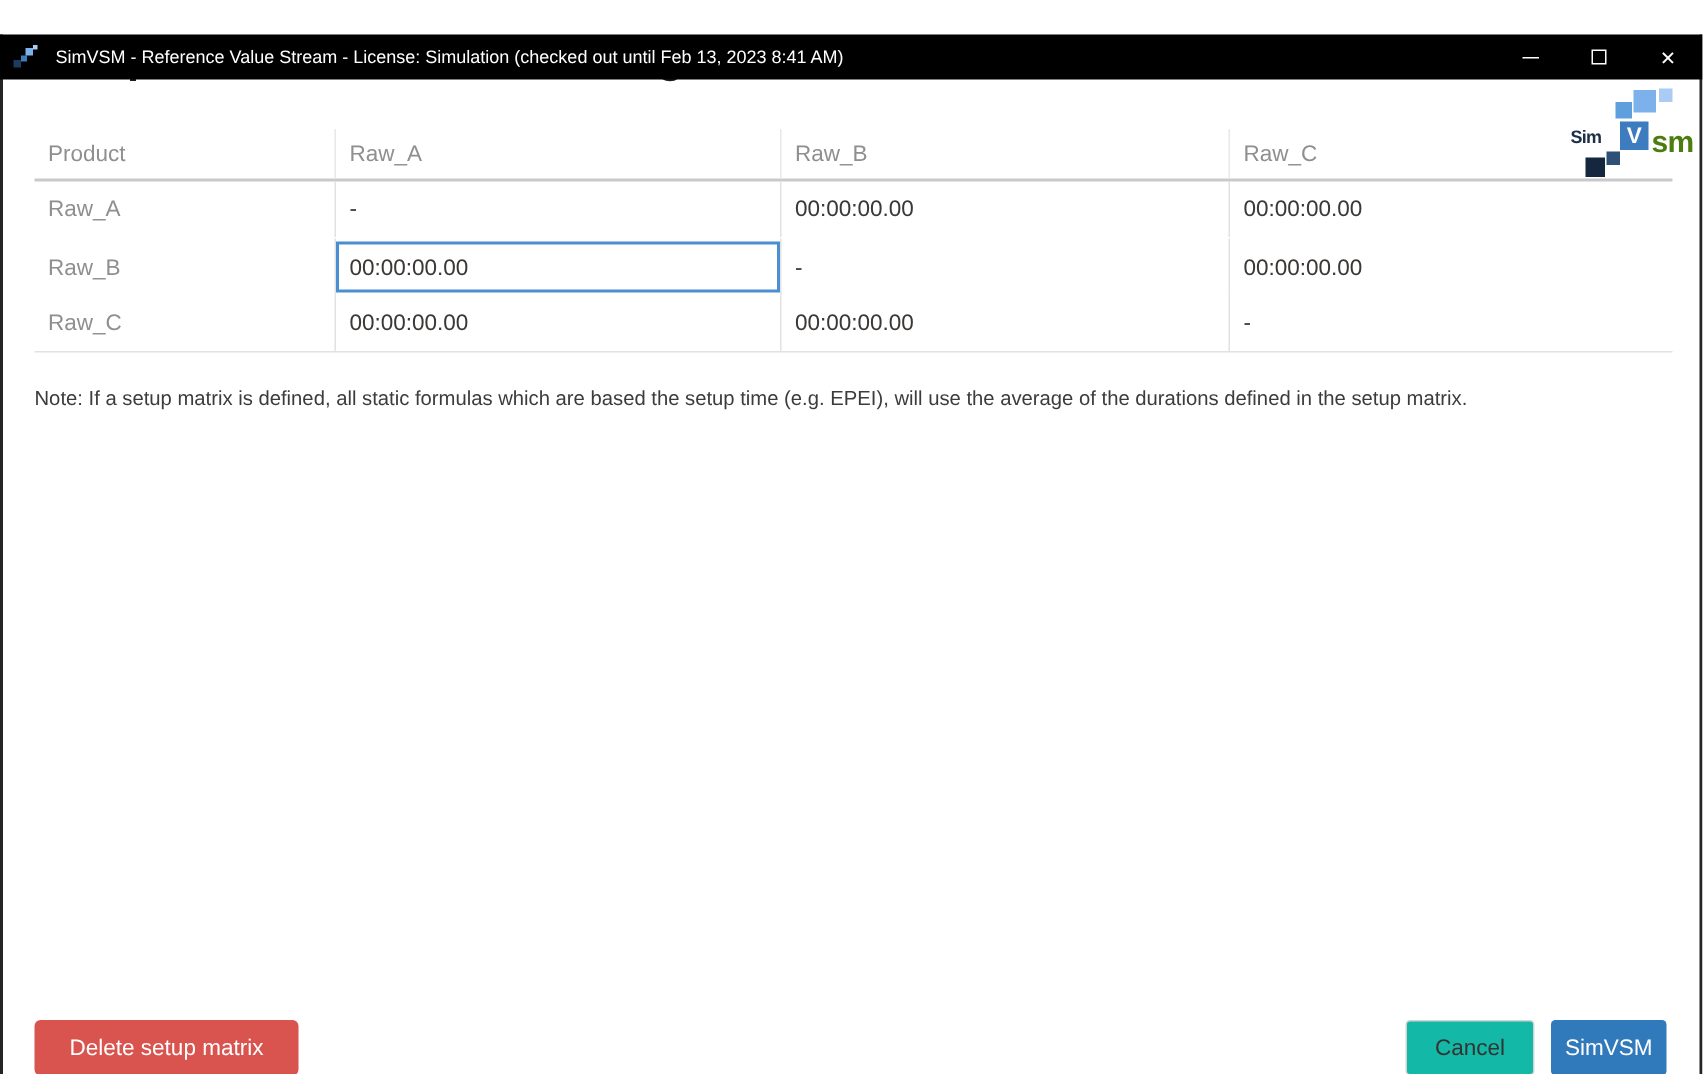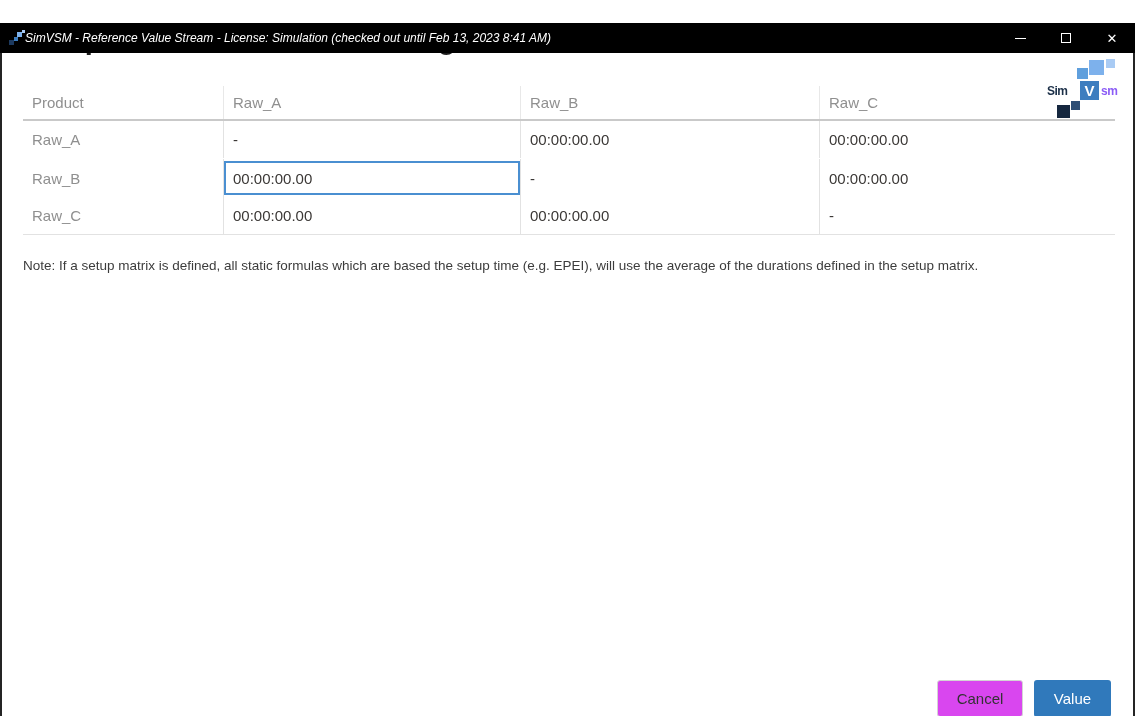--- a/index.html
+++ b/index.html
@@ -20,21 +20,21 @@
   .titlebar {
     position:absolute; top:0; left:-2px; width:1135px; height:30px;
     background:#000000; display:flex; align-items:center;
   }
   .titlebar-icon { position:relative; width:16px; height:16px; margin-left:9px; }
   .titlebar-icon span { position:absolute; display:block; }
   .ti-sq1 { width:5px; height:5px; left:0;  top:10px; background:#1d3least; background:#1d3a5f; }
   .ti-sq2 { width:4px; height:4px; left:5px; top:7px;  background:#3d7dbf; }
   .ti-sq3 { width:5px; height:5px; left:8px; top:2px;  background:#7db1ec; }
   .ti-sq4 { width:3px; height:3px; left:13px; top:0;   background:#a9cbf4; }
-  .titlebar-text { color:#ffffff; font-size:12px; white-space:nowrap;font-style:italic; }
+  .titlebar-text { color:#ffffff; font-size:12px; margin-left:12px; white-space:nowrap; }
   .win-controls { position:absolute; right:0; top:0; height:30px; display:flex; }
   .win-btn { width:46px; height:30px; display:flex; align-items:center; justify-content:center; color:#ffffff; cursor:default; }
   .glyph-min { display:block; width:11px; border-top:1px solid #ffffff; }
   .glyph-max { display:block; width:10px; height:10px; border:1px solid #ffffff; }
   .glyph-close { font-size:13px; line-height:1; }
   
   .page-title {
     margin:23px 0 0 21px; font-size:29px; font-weight:bold;
     color:#1b1b1b; letter-spacing:-0.3px;
   }
@@ -42,21 +42,21 @@
   .logo span { position:absolute; }
   .logo-sq { display:block; }
   .lg-d1 { width:13px; height:13px; left:12px; top:46px; background:#15273f; }
   .lg-d2 { width:9px;  height:9px;  left:26px; top:42px; background:#2e4f76; }
   .lg-v  { width:19px; height:19px; left:35px; top:22px; background:#3d7dbf;
            color:#ffffff; font-weight:bold; font-size:15px; text-align:center; line-height:19px; }
   .lg-m1 { width:11px; height:11px; left:32px; top:9px;  background:#5f9fdd; }
   .lg-m2 { width:15px; height:15px; left:44px; top:1px;  background:#7db1ec; }
   .lg-m3 { width:9px;  height:9px;  left:61px; top:0;    background:#a9cbf4; }
   .lg-sim { left:2px;  top:25px; font-size:12px; font-weight:bold; color:#1c3048; letter-spacing:-0.5px; }
-  .lg-sm  { left:56px; top:25px; font-size:12px; font-weight:bold; color:#8b5cf6; letter-spacing:-0.5px; }
+  .lg-sm  { left:56px; top:25px; font-size:20px; font-weight:bold; color:#4d7c0f; letter-spacing:-0.5px; }
   
   .matrix { margin:30px 0 0 21px; width:1092px; }
   .m-row { display:grid; grid-template-columns:200px 297px 299px 296px; }
   .m-head { height:33px; }
   .m-head .m-cell { color:#8f8f8f; font-size:15px; display:flex; align-items:center; }
   .m-body .m-row { height:38px; border-bottom:1px solid #ffffff; }
   .m-body .m-row:last-child { border-bottom:1px solid #e2e2e2; }
   .m-cell { padding-left:9px; display:flex; align-items:center; font-size:15px; }
   .m-cell.sep { border-left:1px solid #e2e2e2; }
   .m-head .m-cell.sep { border-left:1px solid #e8e8e8; }
@@ -73,21 +73,21 @@
   .note {
     margin:23px 0 0 21px; font-size:13.5px; color:#3c3c3c;
   }
   
   .footer-btn {
     position:absolute; bottom:17px; height:37px; border:none; border-radius:4px;
     font-family:"Liberation Sans","DejaVu Sans",sans-serif; font-size:15px;
     display:flex; align-items:center; justify-content:center; cursor:pointer;
   }
   .btn-delete { left:21px; width:176px; background:#d9534f; color:#ffffff; }
-  .btn-cancel { right:110px; width:86px; background:#d946ef; color:#333333; border:1px solid #d4d4d4; border-radius:3px; }
+  .btn-cancel { right:110px; width:86px; background:#14b8a6; color:#333333; border:1px solid #d4d4d4; border-radius:3px; }
   .btn-apply  { right:22px;  width:77px; background:#3079bb; color:#ffffff; border-radius:3px; }
 </style>
 </head>
 <body>
 
 <div class="window">
 
   <div class="titlebar">
     <div class="titlebar-icon">
       <span class="ti-sq1"></span>
@@ -149,16 +149,17 @@
         <div class="m-cell row-label">Raw_C</div>
         <div class="m-cell sep cell-value">00:00:00.00</div>
         <div class="m-cell sep cell-value">00:00:00.00</div>
         <div class="m-cell sep cell-value">-</div>
       </div>
     </div>
   </div>
 
   <div class="note">Note: If a setup matrix is defined, all static formulas which are based the setup time (e.g. EPEI), will use the average of the durations defined in the setup matrix.</div>
 
+  <button class="footer-btn btn-delete">Delete setup matrix</button>
   <button class="footer-btn btn-cancel">Cancel</button>
-  <button class="footer-btn btn-apply">Value</button>
+  <button class="footer-btn btn-apply">SimVSM</button>
 
 </div>
 
 </body></html>

